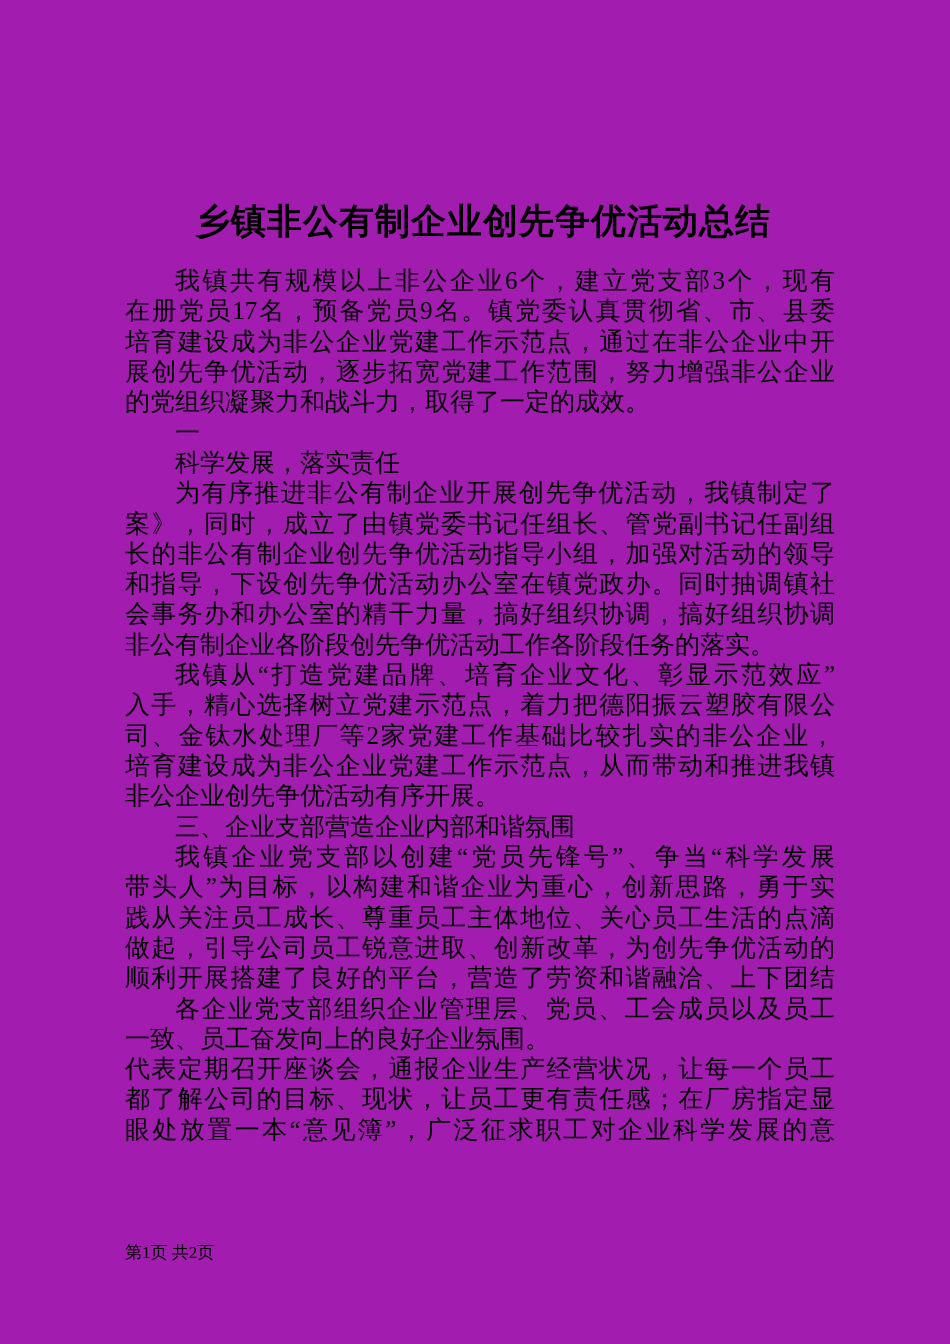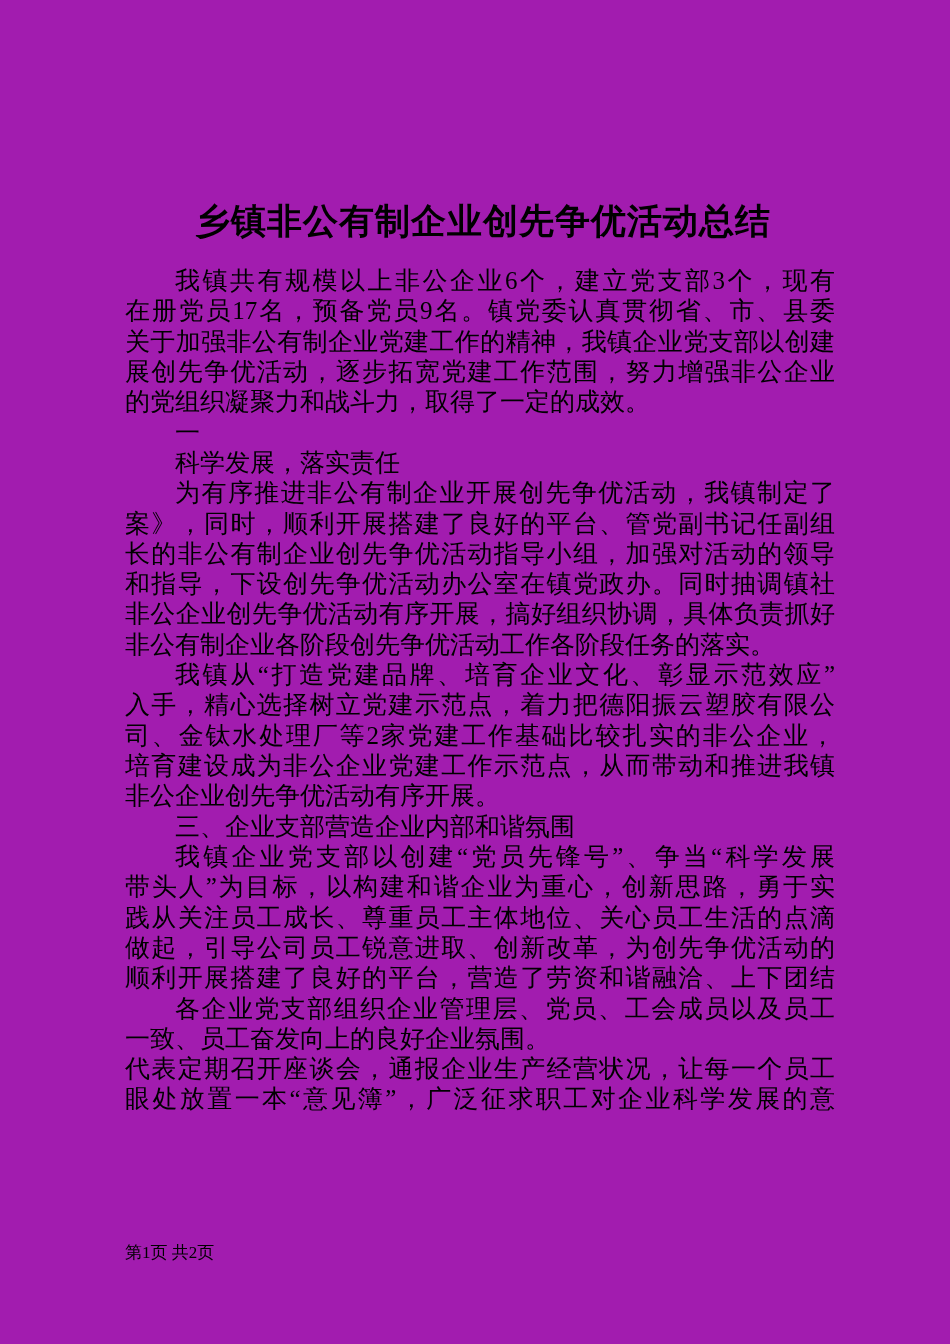--- a/index.html
+++ b/index.html
@@ -58,42 +58,43 @@
 </style>
 </head>
 <body>
 
 <div class="page">
   <h1 class="doc-title">乡镇非公有制企业创先争优活动总结</h1>
 
   <div class="doc-body">
       <div class="line indent fill">我镇共有规模以上非公企业6个，建立党支部3个，现有</div>
       <div class="line fill">在册党员17名，预备党员9名。镇党委认真贯彻省、市、县委</div>
-      <div class="line fill">关于加强非公有制企业党建工作的精神，我镇企业党支部以创建</div>
+      <div class="line fill">培育建设成为非公企业党建工作示范点，通过在非公企业中开</div>
       <div class="line fill">展创先争优活动，逐步拓宽党建工作范围，努力增强非公企业</div>
       <div class="line">的党组织凝聚力和战斗力，取得了一定的成效。</div>
       <div class="line indent">一</div>
       <div class="line indent">科学发展，落实责任</div>
       <div class="line indent fill">为有序推进非公有制企业开展创先争优活动，我镇制定了</div>
-      <div class="line fill">案》，同时，顺利开展搭建了良好的平台、管党副书记任副组</div>
+      <div class="line fill">案》，同时，成立了由镇党委书记任组长、管党副书记任副组</div>
       <div class="line fill">长的非公有制企业创先争优活动指导小组，加强对活动的领导</div>
       <div class="line fill">和指导，下设创先争优活动办公室在镇党政办。同时抽调镇社</div>
-      <div class="line fill">非公企业创先争优活动有序开展，搞好组织协调，具体负责抓好</div>
+      <div class="line fill">会事务办和办公室的精干力量，搞好组织协调，搞好组织协调</div>
       <div class="line">非公有制企业各阶段创先争优活动工作各阶段任务的落实。</div>
       <div class="line indent fill">我镇从“打造党建品牌、培育企业文化、彰显示范效应”</div>
       <div class="line fill">入手，精心选择树立党建示范点，着力把德阳振云塑胶有限公</div>
       <div class="line fill">司、金钛水处理厂等2家党建工作基础比较扎实的非公企业，</div>
       <div class="line fill">培育建设成为非公企业党建工作示范点，从而带动和推进我镇</div>
       <div class="line">非公企业创先争优活动有序开展。</div>
       <div class="line indent">三、企业支部营造企业内部和谐氛围</div>
       <div class="line indent fill">我镇企业党支部以创建“党员先锋号”、争当“科学发展</div>
       <div class="line fill">带头人”为目标，以构建和谐企业为重心，创新思路，勇于实</div>
       <div class="line fill">践从关注员工成长、尊重员工主体地位、关心员工生活的点滴</div>
       <div class="line fill">做起，引导公司员工锐意进取、创新改革，为创先争优活动的</div>
       <div class="line fill">顺利开展搭建了良好的平台，营造了劳资和谐融洽、上下团结</div>
       <div class="line indent fill">各企业党支部组织企业管理层、党员、工会成员以及员工</div>
       <div class="line">一致、员工奋发向上的良好企业氛围。</div>
       <div class="line fill">代表定期召开座谈会，通报企业生产经营状况，让每一个员工</div>
+      <div class="line fill">都了解公司的目标、现状，让员工更有责任感；在厂房指定显</div>
       <div class="line fill">眼处放置一本“意见簿”，广泛征求职工对企业科学发展的意</div>
     </div>
 
   <div class="doc-footer">第1页 共2页</div>
 </div>
 
 </body></html>

